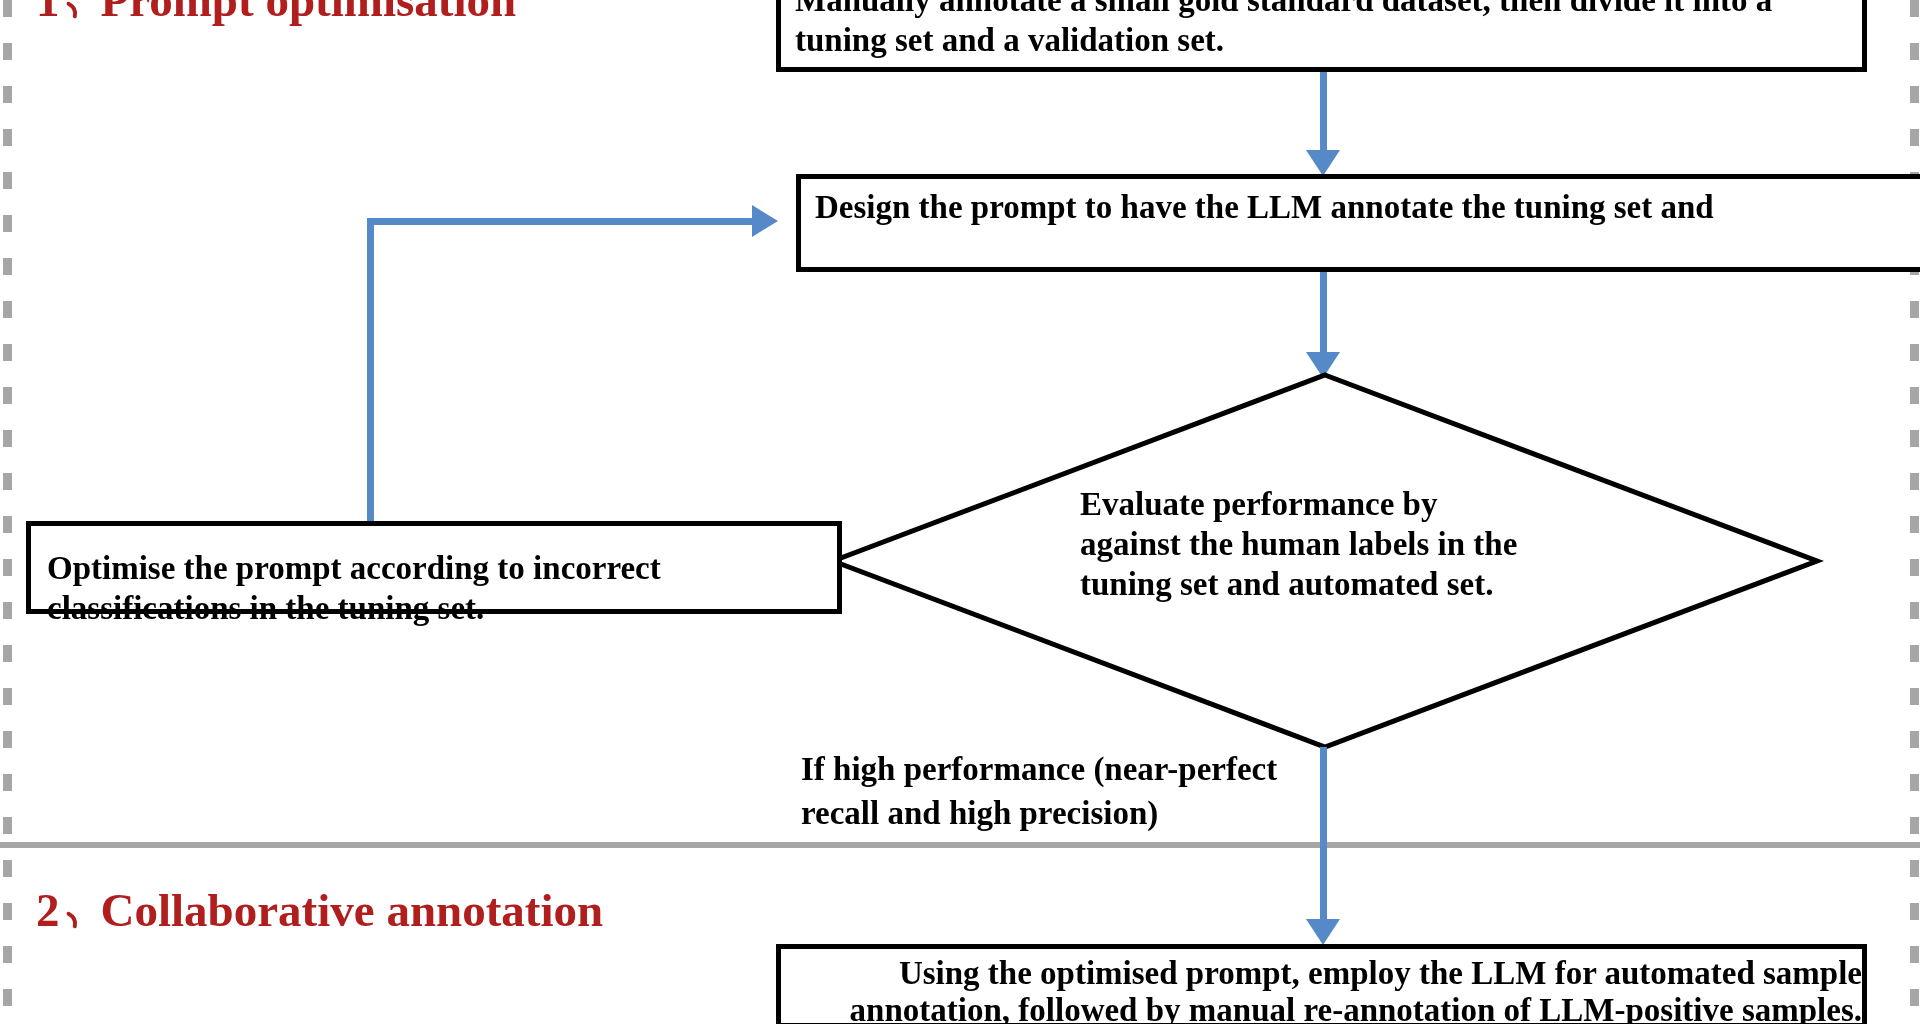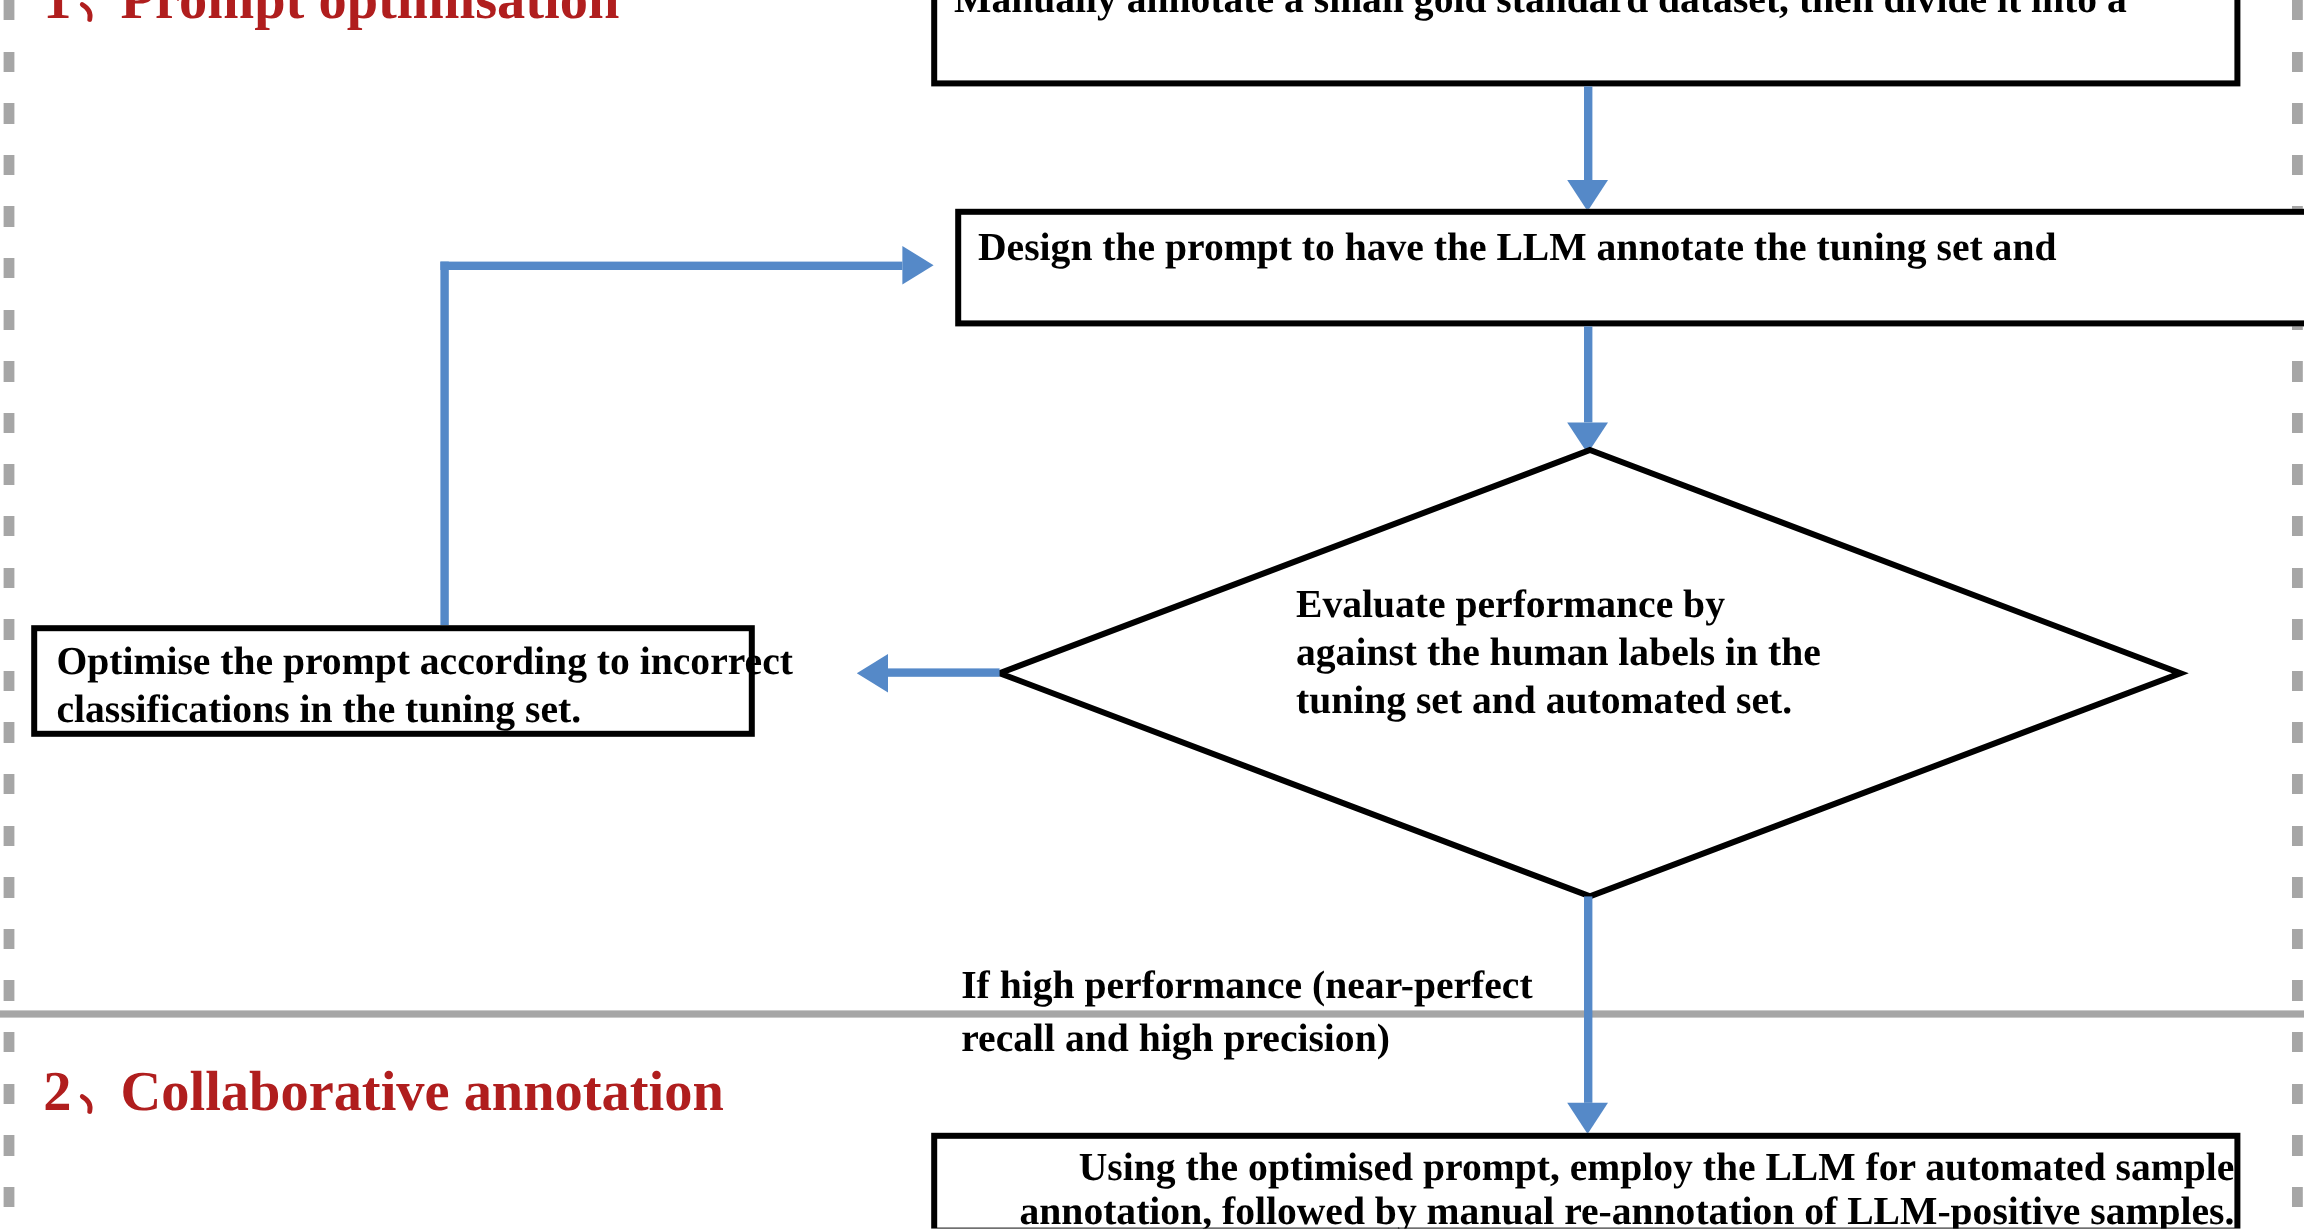--- a/index.html
+++ b/index.html
@@ -45,21 +45,21 @@
     border-right:26px solid #5589C8; }
 
   
   #diamond-svg{ position:absolute; left:826px; top:368px; }
   .diamond-text{
     position:absolute; left:1080px; top:484px; font-size:33px; line-height:40px;
   }
   .diamond-text .ln{ white-space:nowrap; }
 
   
-  .flow-label{ position:absolute; left:801px; top:800px; font-size:33px; line-height:44px; }
+  .flow-label{ position:absolute; left:801px; top:747px; font-size:33px; line-height:44px; }
   .flow-label .ln{ white-space:nowrap; }
 
   
   .divider{ position:absolute; left:0; top:842px; width:1920px; height:6px; background:#A6A6A6; }
 </style>
 </head>
 <body>
 
 <div id="page">
 
@@ -69,20 +69,21 @@
   <div class="sec-title" style="left:36px; top:-26px;">
     <span>1</span>
     <svg class="cjk-comma" width="16" height="18" viewBox="0 0 18 20" title="、">
       <path d="M4 3 Q13 8 11 17" stroke="currentColor" stroke-width="4.5" fill="none" stroke-linecap="round"></path>
     </svg>
     <span>Prompt optimisation</span>
   </div>
 
   <div class="fbox" style="left:776px; top:-30px; width:1091px; height:102px; padding:5px 0 0 14px;">
     <div class="ln">Manually annotate a small gold standard dataset, then divide it into a</div>
+    <div class="ln">tuning set and a validation set.</div>
   </div>
 
   <div>
     <div class="shaft-v" style="left:1320px; top:72px; height:78px;"></div>
     <div class="head-down" style="left:1306px; top:150px;"></div>
   </div>
 
   <div>
     <div class="shaft-v" style="left:367px; top:218px; height:303px;"></div>
     <div class="shaft-h" style="left:367px; top:218px; width:385px;"></div>
@@ -105,21 +106,21 @@
     <div class="ln">Evaluate performance by</div>
     <div class="ln">against the human labels in the</div>
     <div class="ln">tuning set and automated set.</div>
   </div>
 
   <div>
     <div class="shaft-h" style="left:740px; top:557px; width:93px;"></div>
     <div class="head-left" style="left:714px; top:545px;"></div>
   </div>
 
-  <div class="fbox" style="left:26px; top:521px; width:603px; height:93px; padding:6px 0 0 16px;">
+  <div class="fbox" style="left:26px; top:521px; width:816px; height:93px; padding:22px 0 0 16px;">
     <div class="ln">Optimise the prompt according to incorrect</div>
     <div class="ln">classifications in the tuning set.</div>
   </div>
 
   <div class="flow-label">
     <div class="ln">If high performance (near-perfect</div>
     <div class="ln">recall and high precision)</div>
   </div>
 
   <div class="divider"></div>

